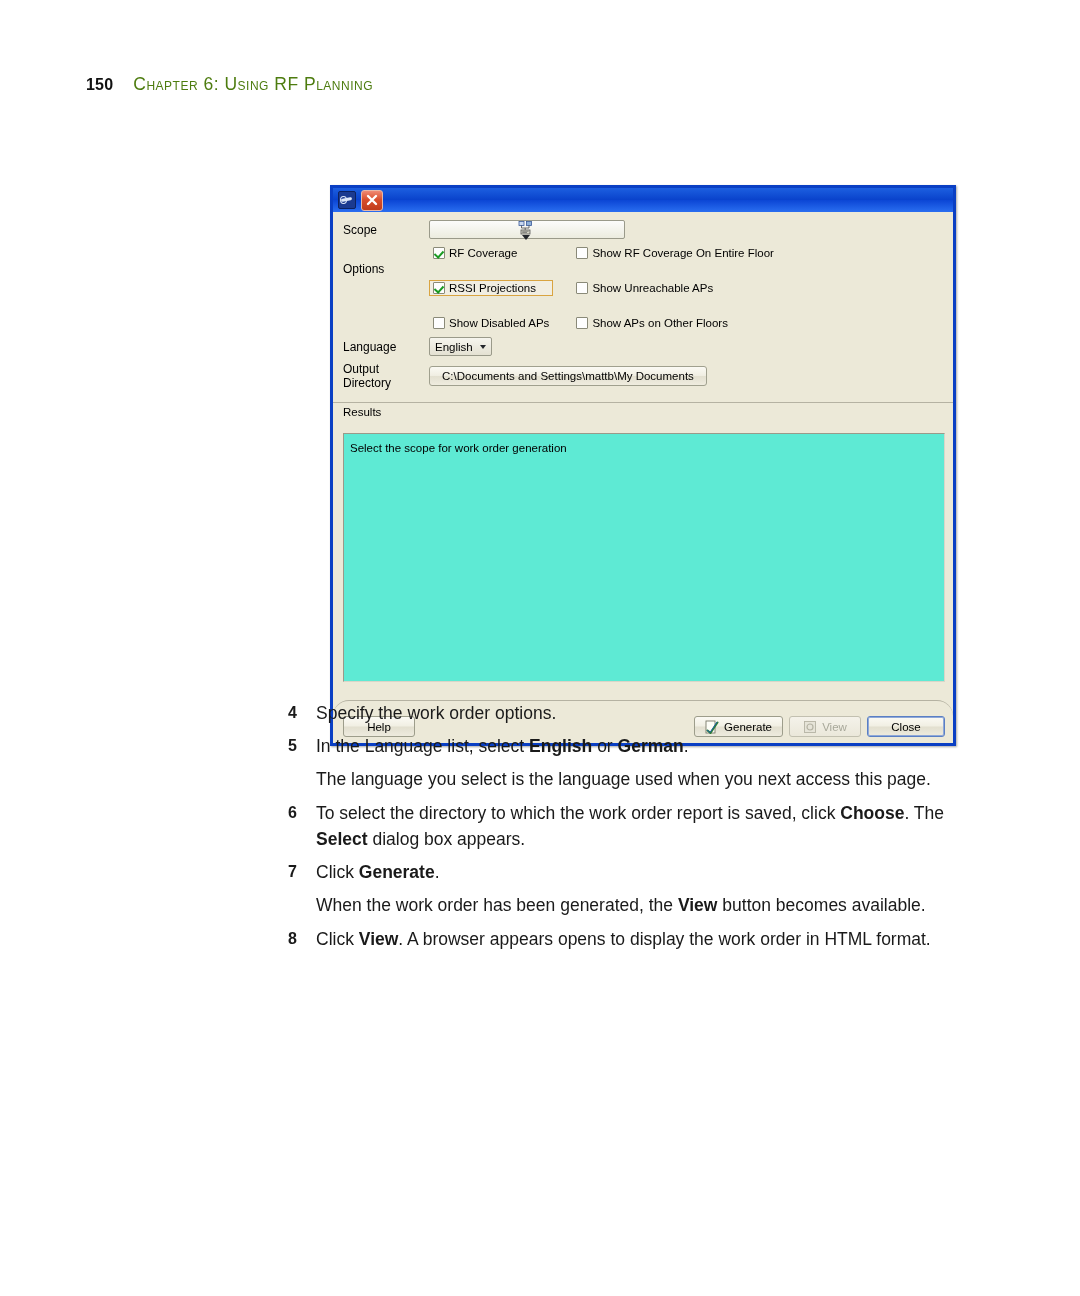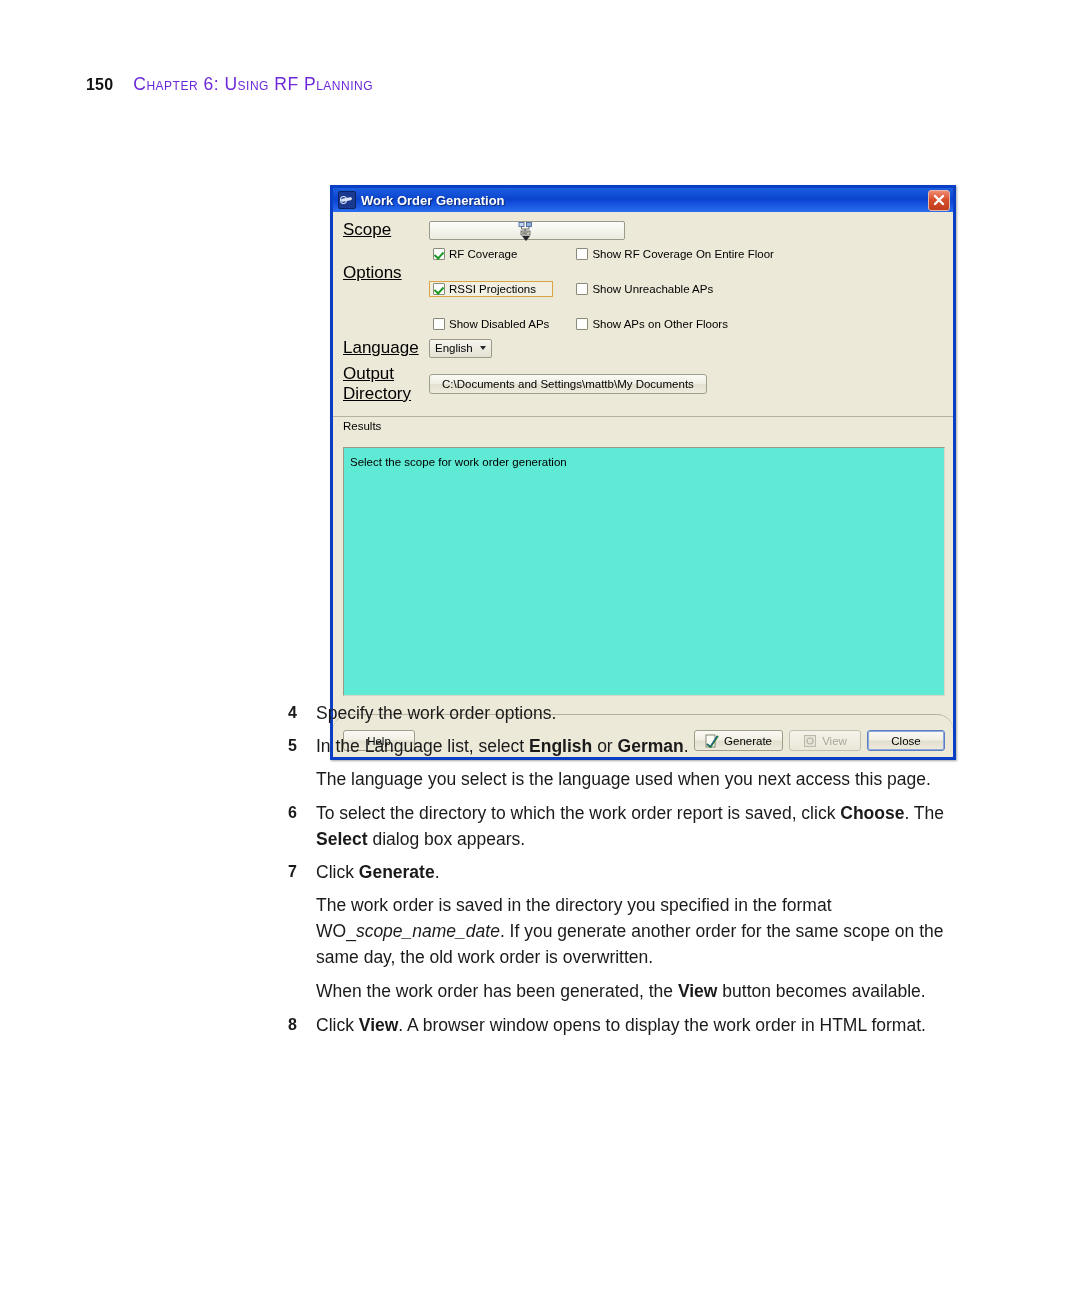--- a/index.html
+++ b/index.html
@@ -26,21 +26,21 @@
     gap: 20px;
   }
   .page-number {
     font-size: 16px;
     font-weight: bold;
     letter-spacing: 0.2px;
     color: #111;
   }
   .chapter-title {
     font-size: 17.5px;
-    color: #6d28d9;
+    color: #4d7c0f;
     font-variant: small-caps;
     letter-spacing: 0.5px;
   }
 
   
   .dialog {
     position: absolute;
     left: 330px;
     top: 185px;
     width: 626px;
@@ -119,23 +119,22 @@
     padding: 8px 8px 6px 10px;
   }
   .row {
     display: flex;
     align-items: center;
     margin-bottom: 6px;
   }
   .row-label {
     width: 86px;
     flex: 0 0 auto;
-    font-size: 17px;
+    font-size: 12px;
     color: #000;
-    text-decoration: underline;
   }
   .row-label.wide { width: 86px; }
 
   
   .combo {
     width: 196px;
     height: 19px;
     background: linear-gradient(to bottom,#fcfcfb,#ececdf);
     border: 1px solid #9a9a8a;
     border-radius: 2px;
@@ -343,21 +342,20 @@
 
 <div class="page-header">
   <div class="page-number">150</div>
   <div class="chapter-title">Chapter 6: Using RF Planning</div>
 </div>
 
 <div class="dialog">
 
   <div class="titlebar">
     <div class="title-icon"></div>
-    <div class="titlebar-text">Work Order Generation</div>
     <div class="close-btn">
       <svg width="14" height="14" viewBox="0 0 14 14" aria-hidden="true">
         <path d="M3 3 L11 11 M11 3 L3 11" stroke="#ffffff" stroke-width="2.4" stroke-linecap="round"></path>
       </svg>
     </div>
   </div>
 
   <div class="dialog-body">
 
     <div class="form-area">
@@ -501,28 +499,25 @@
     </div>
   </div>
 
   <div class="step">
     <div class="step-num">7</div>
     <div class="step-text">
       <span>Click </span><b>Generate</b><span>.</span>
     </div>
   </div>
 
-  <div class="para">
-    <span>The work order is saved in the directory you specified in the format WO_</span><i>scope_name_date</i><span>. If you generate another order for the same scope on the same day, the old work order is overwritten.</span>
-  </div>
 
   <div class="para">
     <span>When the work order has been generated, the </span><b>View</b><span> button becomes available.</span>
   </div>
 
   <div class="step">
     <div class="step-num">8</div>
     <div class="step-text">
-      <span>Click </span><b>View</b><span>. A browser window opens to display the work order in HTML format.</span>
+      <span>Click </span><b>View</b><span>. A browser appears opens to display the work order in HTML format.</span>
     </div>
   </div>
 
 </div>
 
 </body></html>

